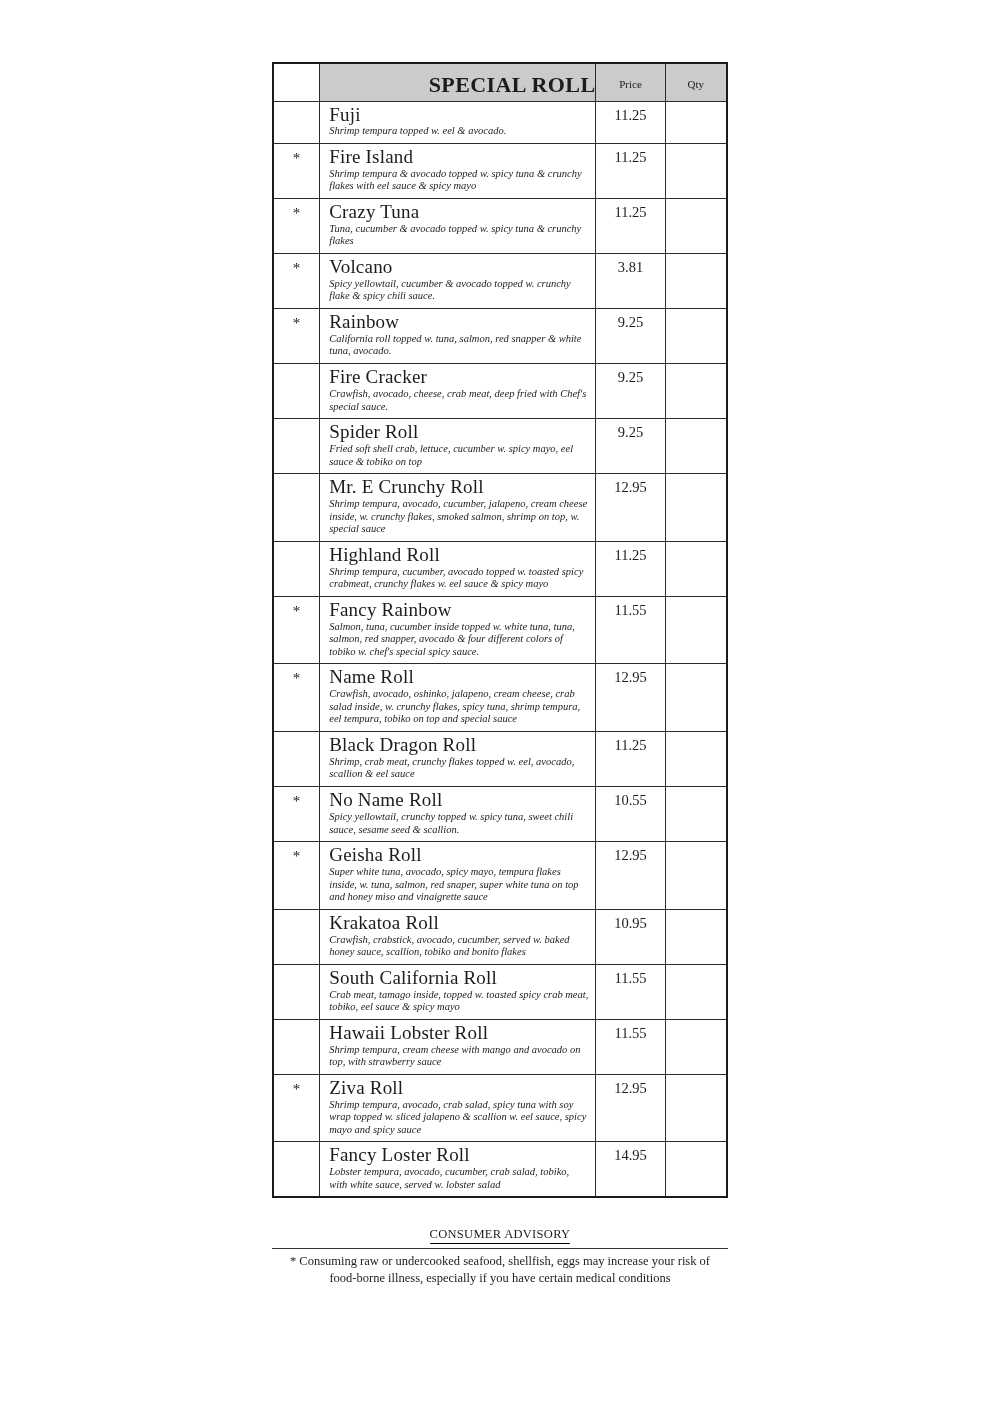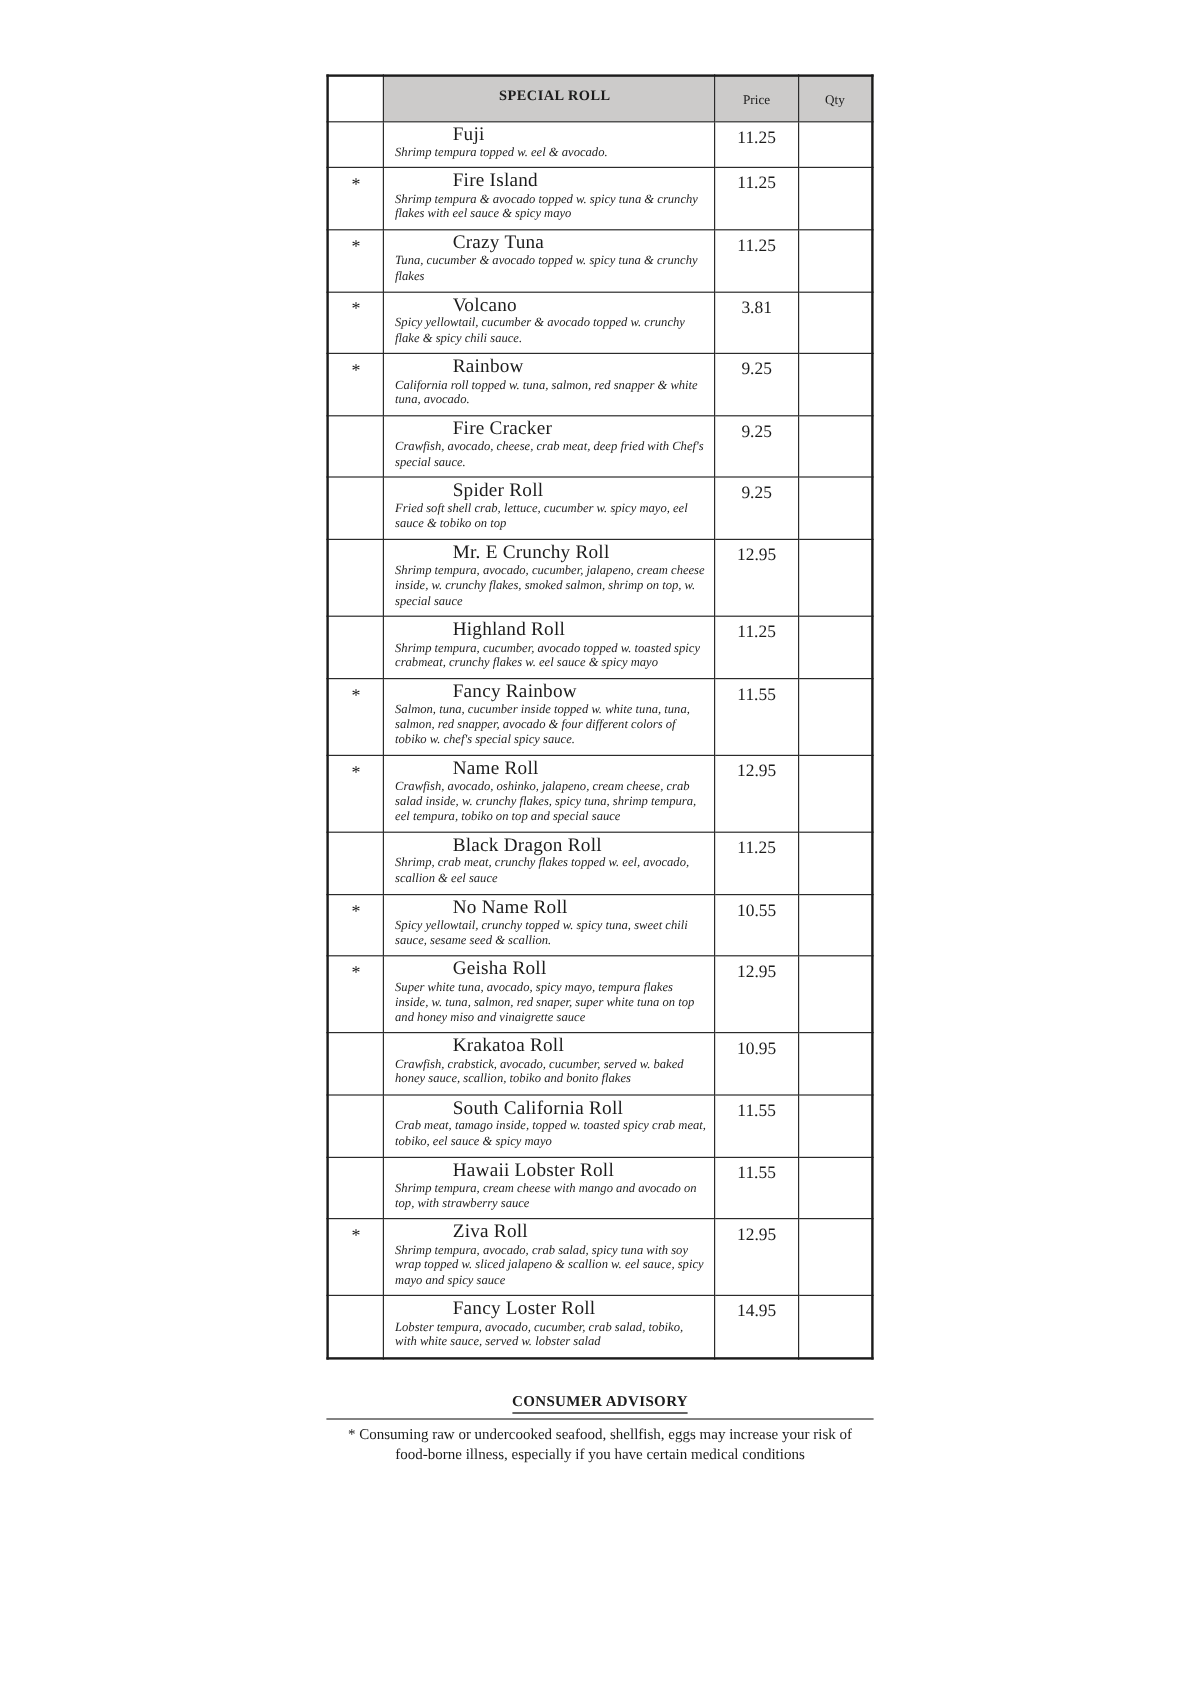--- a/index.html
+++ b/index.html
@@ -26,47 +26,46 @@
     background:#ffffff;
   }
   .col-star  { width:46px; }
   .col-name  { width:272px; }
   .col-price { width:68px; }
   .col-qty   { width:61px;margin-left:22px; }
 
   thead th { height:38px; }
   .header-gray { background:#cccbca !important; }
   th.col-name {
-    text-align:center;
+    text-align:right;
     padding:8px 0 0 9px;
-    font-size:12px;
+    font-size:22px;
     font-weight:bold;
     letter-spacing:0.4px;
   }
   th.col-price, th.col-qty {
     font-size:11px;
     font-weight:normal;
     text-align:center;
     padding-top:14px;
   }
 
   .star-cell {
     text-align:center;
     padding-top:6px;
     font-size:15px;
   }
   .name-cell {
     padding:2px 6px 5px 9px;
     min-height:38px;
   }
   .roll-name {
-    font-size:16px;
+    font-size:19px;
     line-height:1.15;
     letter-spacing:0.2px;
-    margin-left:48px;
   }
   .roll-desc {
     font-size:10.5px;
     line-height:1.2;
     color:#222222;
     font-style:italic;
   }
   .price-cell {
     text-align:center;
     padding-top:5px;
@@ -74,21 +73,21 @@
   }
   .qty-cell { }
 
   .advisory {
     width:456px;
     margin:26px auto 0;
     text-align:center;
   }
   .advisory-title {
     display:inline-block;
-    font-weight:bold;
+    font-weight:normal;
     font-size:12.5px;
     letter-spacing:0.3px;
     border-bottom:1.5px solid #000;
     padding-bottom:1px;
   }
   .advisory-rule {
     border-top:1.5px solid #333;
     margin-top:4px;
     margin-bottom:4px;
   }

